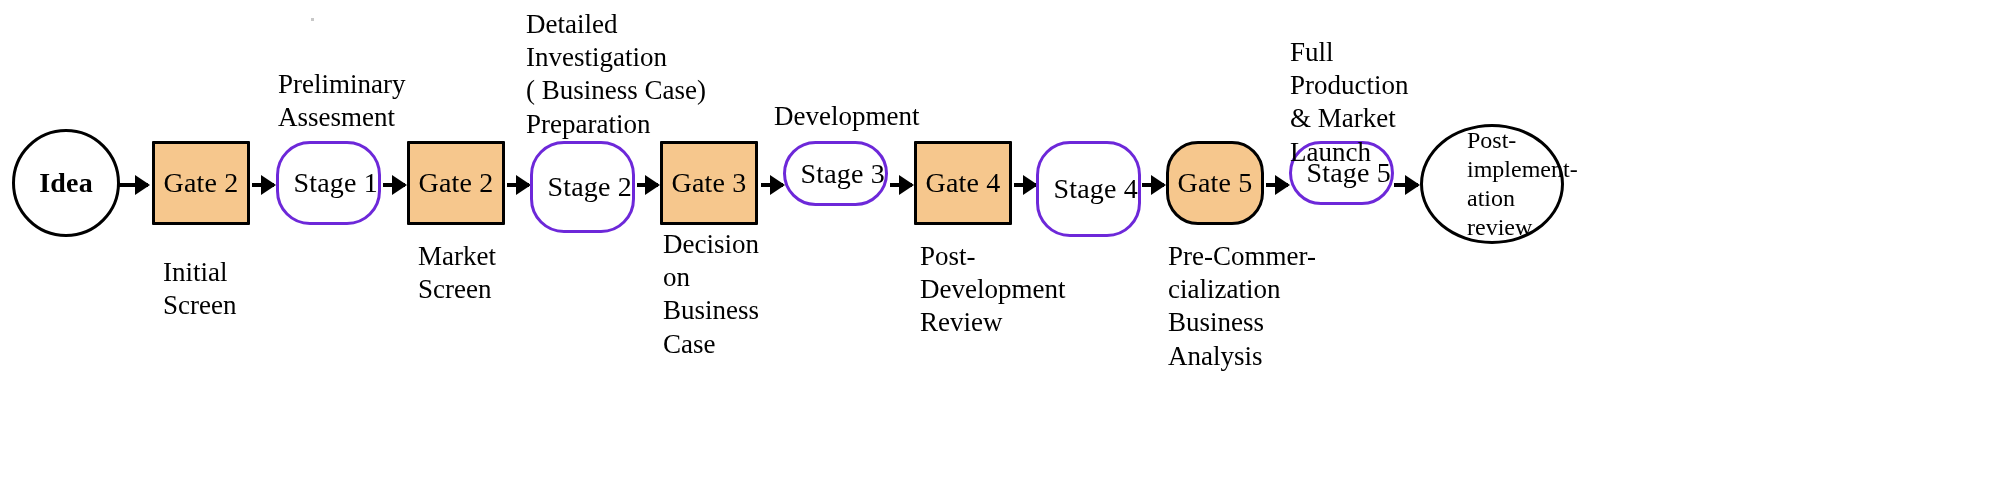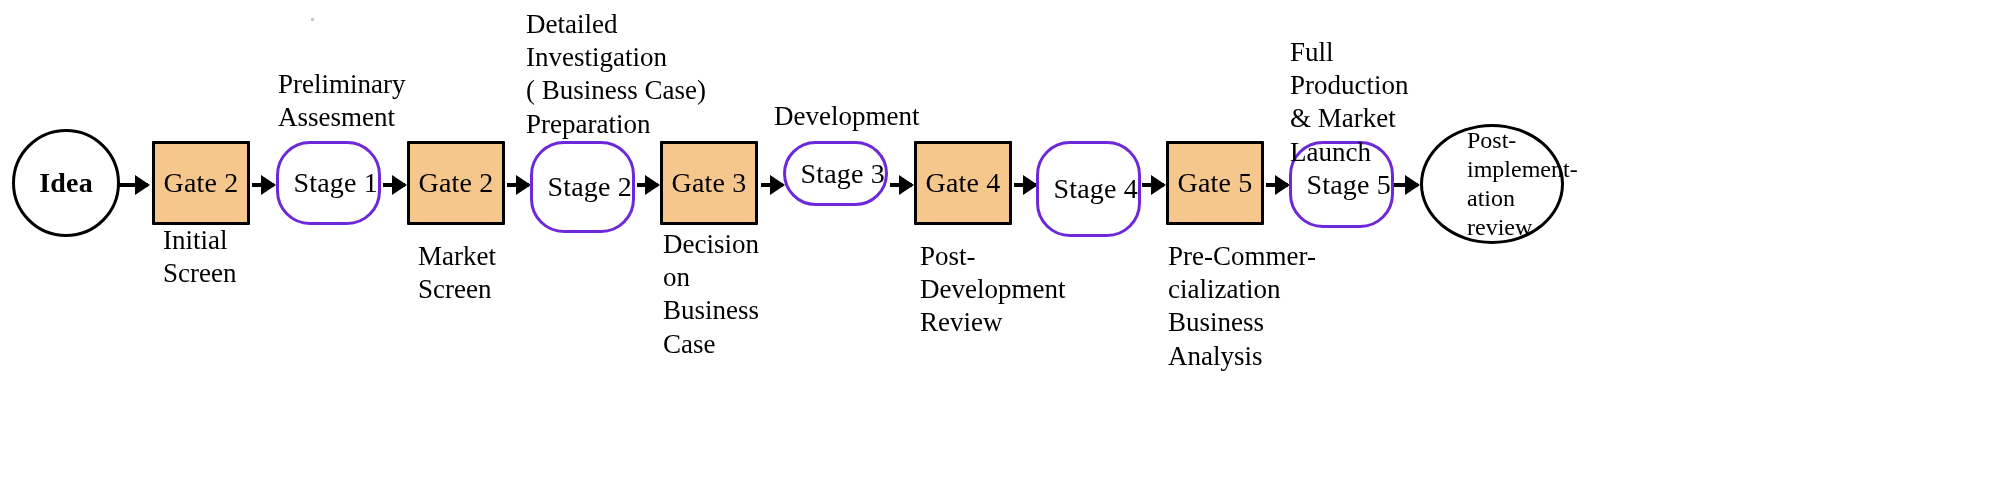--- a/index.html
+++ b/index.html
@@ -155,25 +155,25 @@
   </div>
 
   <div class="node node-gate" style="left:914px; top:141px; width:98px; height:84px; background:#F6C78D;">
     <span class="node-label">Gate 4</span>
   </div>
 
   <div class="node node-stage" style="left:1036px; top:141px; width:105px; height:96px;">
     <span class="node-label">Stage 4</span>
   </div>
 
-  <div class="node node-gate" style="left:1166px; top:141px; width:98px; height:84px; background:#F6C78D;">
+  <div class="node node-gate" style="left:1166px; top:141px; width:98px; height:84px; background:#F6C78D;border-radius:32px;">
     <span class="node-label">Gate 5</span>
   </div>
 
-  <div class="node node-stage" style="left:1289px; top:141px; width:105px; height:87px;">
+  <div class="node node-stage" style="left:1289px; top:141px; width:105px; height:64px;">
     <span class="node-label">Stage 5</span>
   </div>
 
   <div class="node node-final" style="left:1420px; top:124px; width:144px; height:120px;">
     <span class="final-label">Post-
 implement-
 ation
 review</span>
   </div>
 
@@ -186,21 +186,21 @@
 Assesment</div>
 
   <div class="caption caption-top" style="left:774px; top:100px;">Development</div>
 
 
   <div class="caption caption-top" style="left:1290px; top:8px;margin-top:28px;">Full
 Production
 &amp; Market
 Launch</div>
 
-  <div class="caption caption-bottom" style="left:163px; top:224px;">Initial
+  <div class="caption caption-bottom" style="left:163px; top:256px;">Initial
 Screen</div>
 
   <div class="caption caption-bottom" style="left:418px; top:240px;">Market
 Screen</div>
 
   <div class="caption caption-bottom" style="left:663px; top:228px;">Decision
 on
 Business
 Case</div>
 

